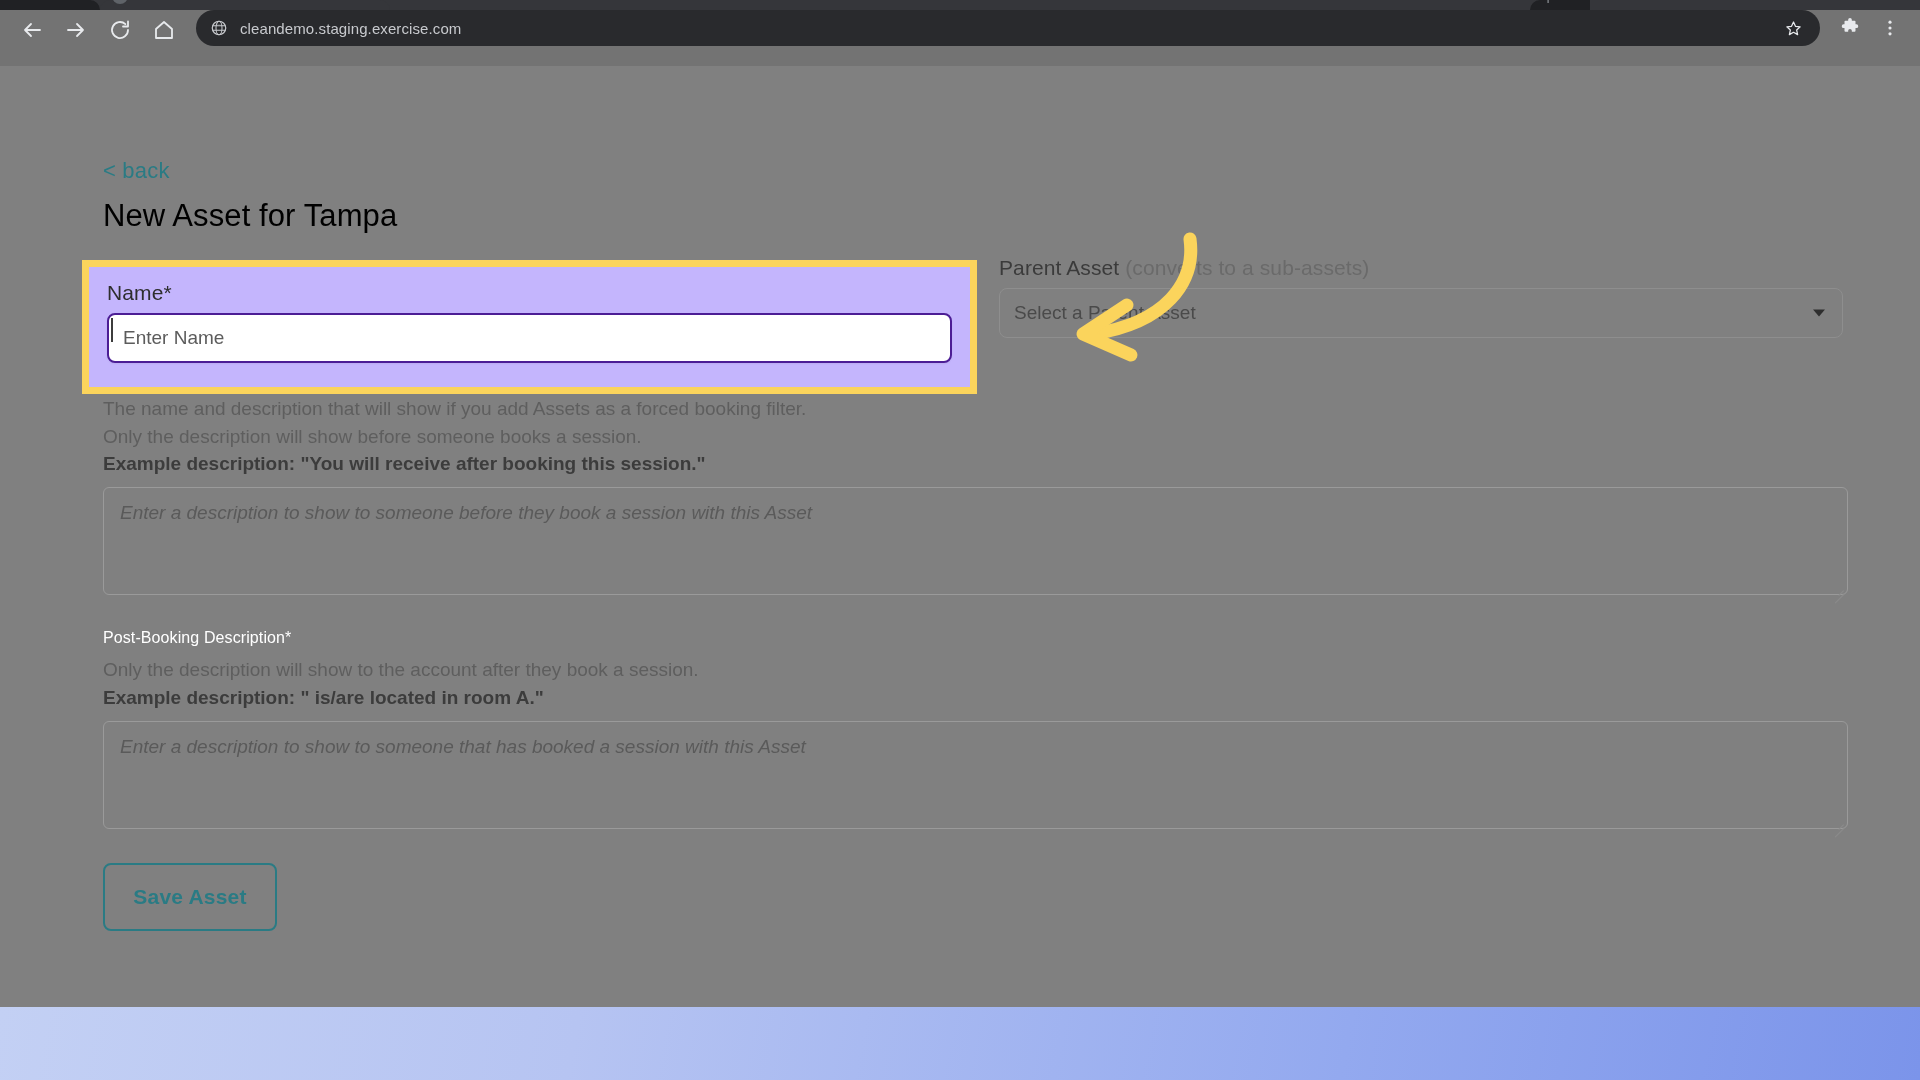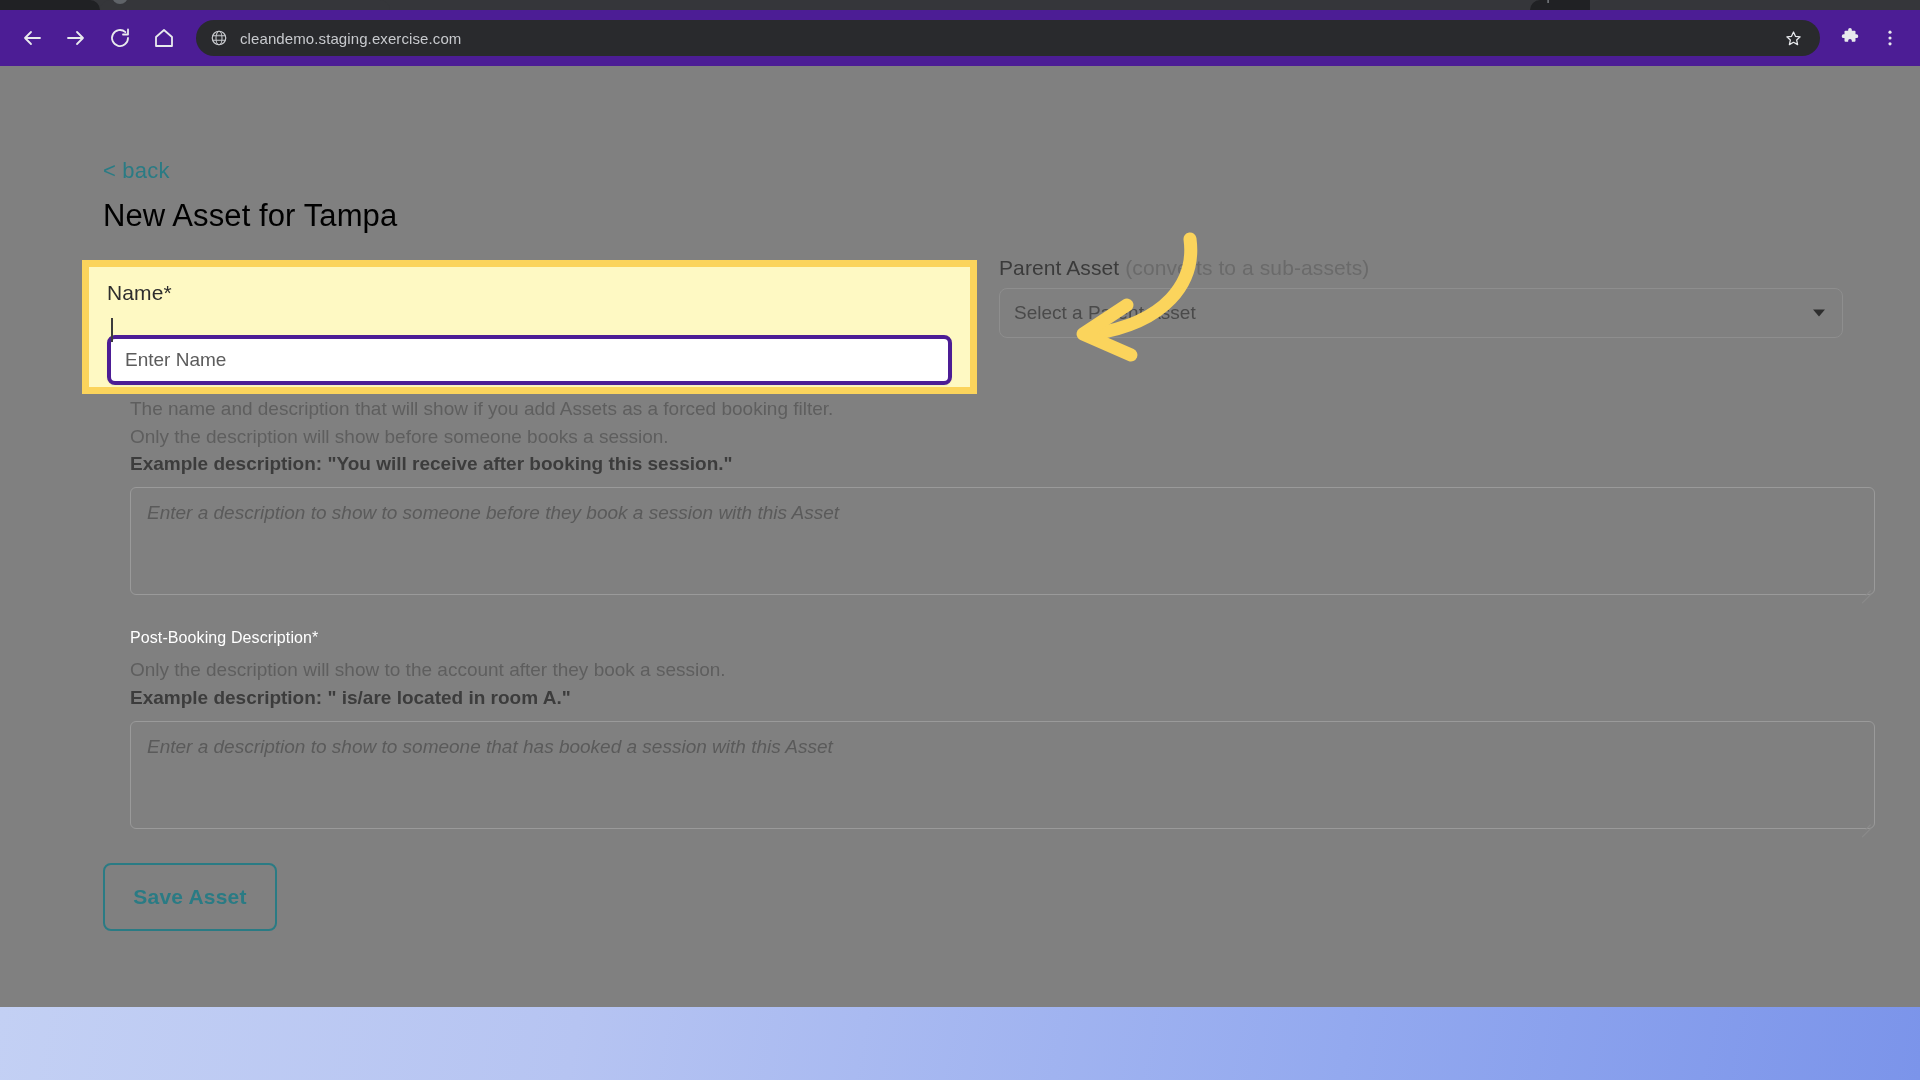--- a/index.html
+++ b/index.html
@@ -70,23 +70,23 @@
   .tab-plus {
     color: #9aa0a6;
     font-size: 14px;
     position: relative;
     top: -10px;
     left: 14px;
   }
 
   .toolbar {
     height: 56px;
-    background: #4c1d95;
-    display: flex;
-    align-items: center;
+    background: #737373;
+    display: flex;
+    align-items: flex-start;
     padding: 0 12px;
     gap: 4px;
   }
   .nav-btn {
     width: 40px; height: 40px;
     display: flex; align-items: center; justify-content: center;
     border-radius: 50%;
   }
   .nav-btn svg { display: block; }
   .omnibox {
@@ -182,34 +182,33 @@
   .text-input::placeholder { color: #5c5c5c; opacity: 1; }
 
   
   .highlight-box {
     position: absolute;
     left: 82px;
     top: 194px;
     width: 895px;
     height: 134px;
     border: 7px solid #fbd45c;
-    background: #fef9c3;
+    background: #c4b5fd;
     z-index: 5;
   }
   .highlight-inner {
     padding: 14px 16px 0 18px;
   }
   .highlight-inner .field-label { color: #2e2e2e; }
   .highlight-inner .text-input {
     width: 845px;
     background: #ffffff;
-    border: 4px solid #4c1d95;
+    border: 2px solid #4c1d95;
     box-shadow: 0 1px 2px rgba(0,0,0,0.05);
     color: #6b6b6b;
-    margin-top: 22px;
   }
   .caret {
     position: absolute;
     left: 111px;
     top: 252px;
     width: 1.5px;
     height: 24px;
     background: #3c3c3c;
     z-index: 7;
   }
@@ -231,21 +230,21 @@
     position: absolute;
     right: 18px;
     top: 50%;
     transform: translateY(-50%);
     width: 0; height: 0;
     border-left: 6px solid transparent;
     border-right: 6px solid transparent;
     border-top: 7px solid #2e2e2e;
   }
 
-  .section { margin-top: 30px; margin-left: 27px; }
+  .section { margin-top: 30px; }
   .section-title {
     font-size: 16px;
     color: #ffffff;
     margin-bottom: 9px;
     letter-spacing: 0.1px;
   }
   .section-note {
     font-size: 19px;
     color: #5e5e5e;
     line-height: 1.45;

